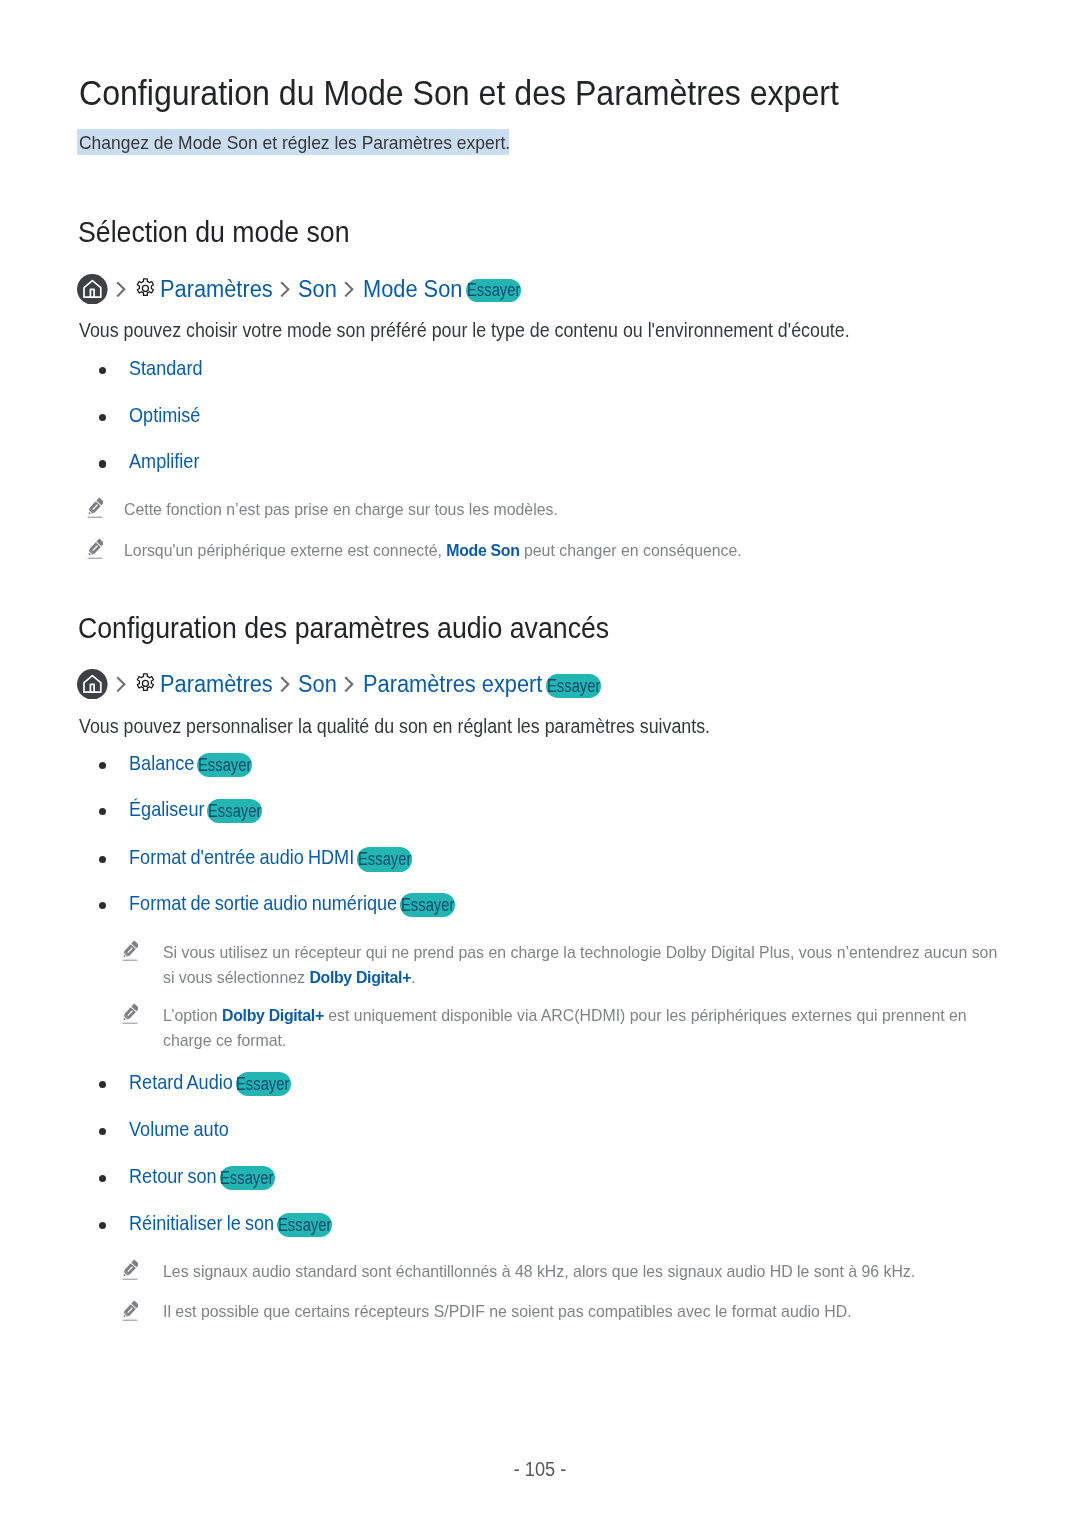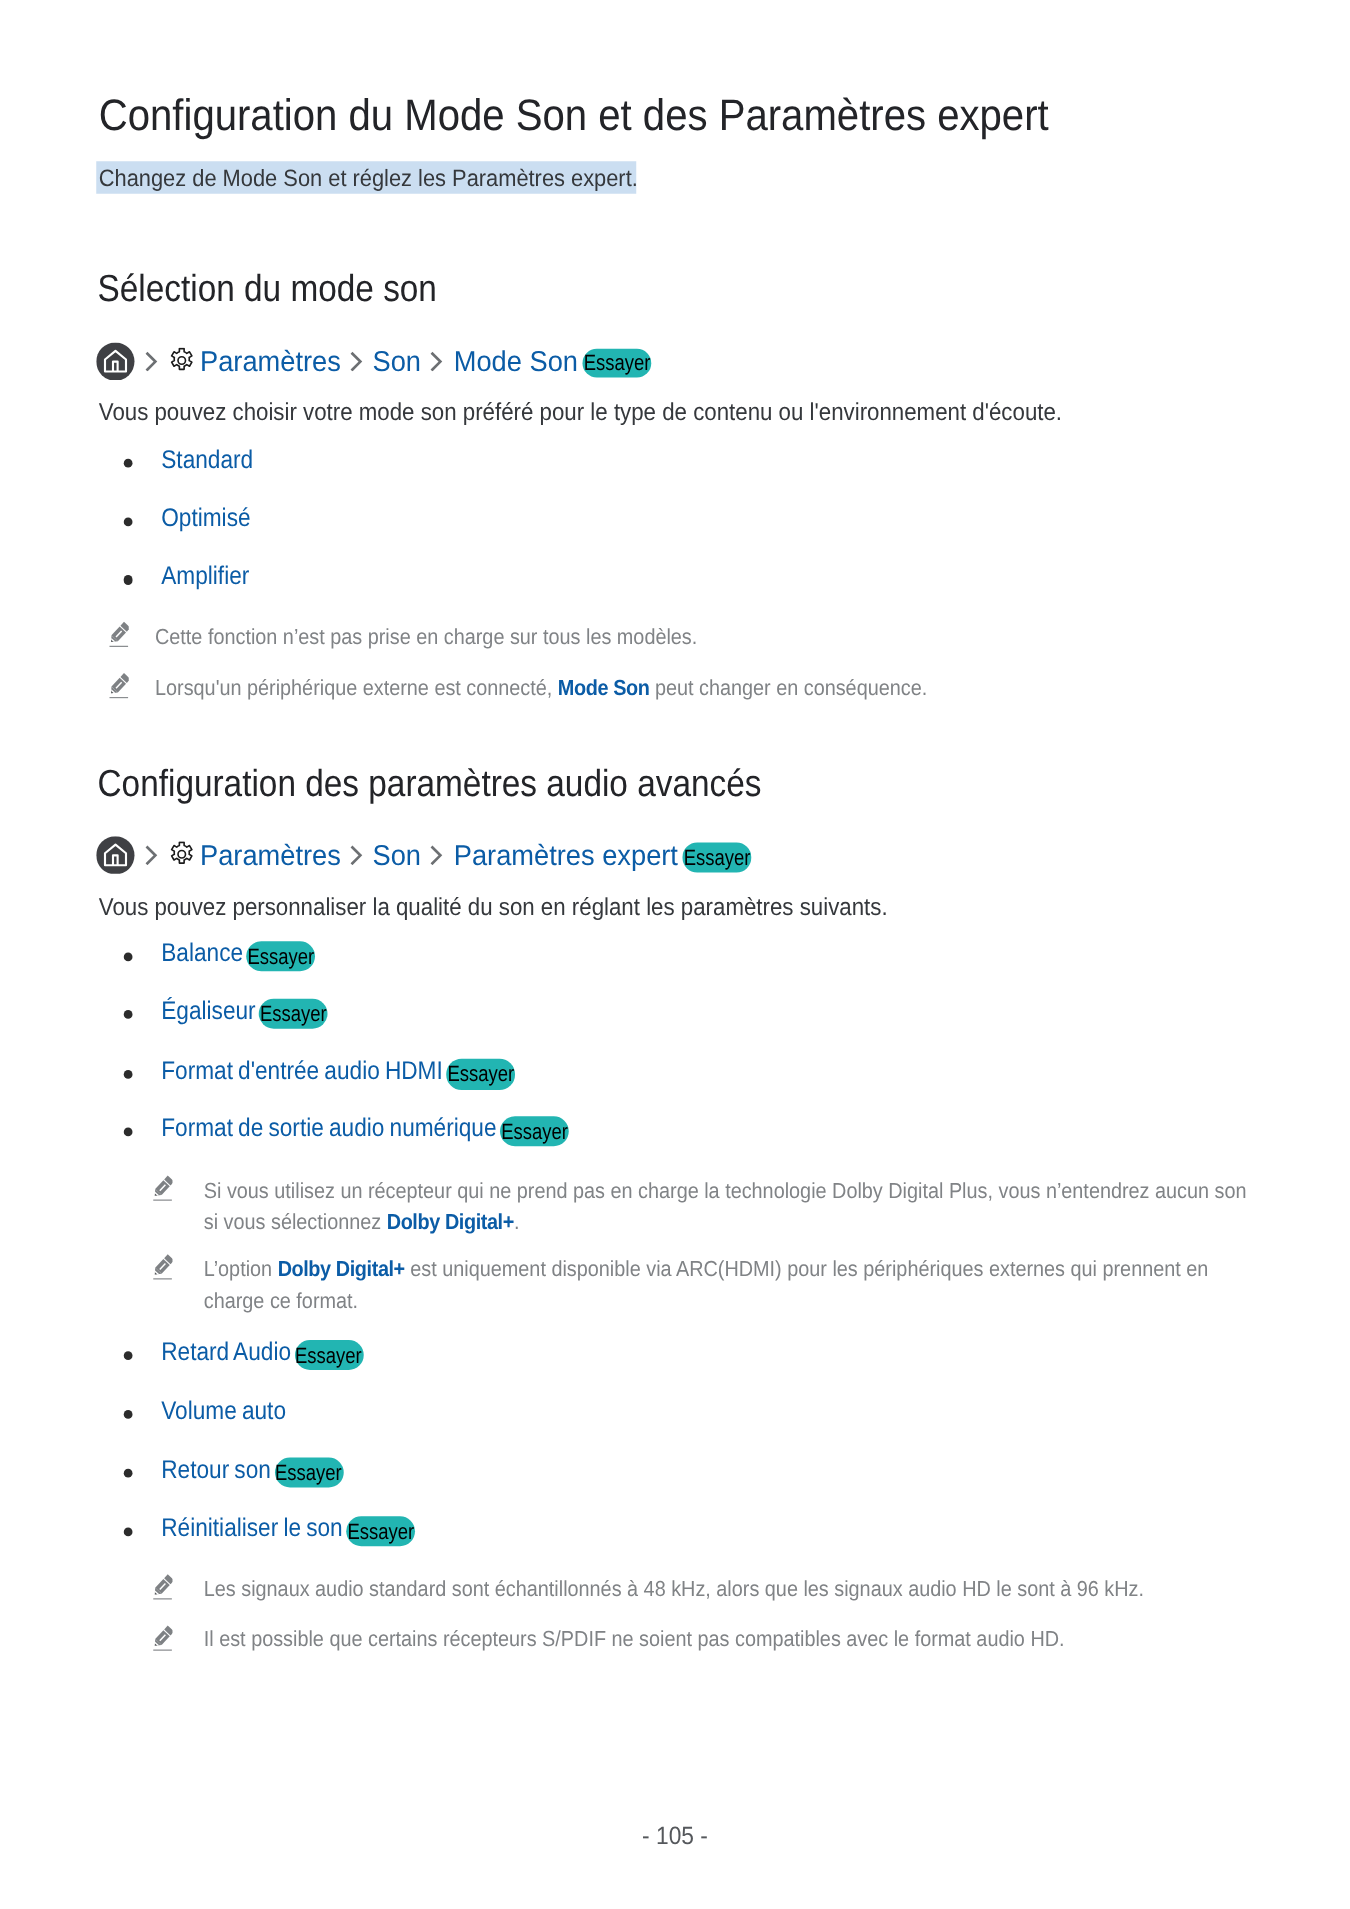--- a/index.html
+++ b/index.html
@@ -33,21 +33,21 @@
   .crumbs > *{position:absolute;}
   .home-ico{left:0;top:0;width:30.6px;height:30.6px;display:block;}
   .chev{width:10.4px;height:16.6px;display:block;top:7px;}
   .gear-ico{width:20.8px;height:20.8px;display:block;top:4.1px;}
   .crumb-txt{
     font-size:23.0px;color:#0b5ca6;line-height:0;top:15.1px;
     display:block;white-space:nowrap;
   }
   .crumb-txt > span{display:inline-block;transform:scaleX(0.948);transform-origin:0 50%;white-space:nowrap;}
   .badge{
-    position:relative;display:block;background:#22b5b2;color:#000000;
+    position:relative;display:block;background:#22b5b2;color:#0c4a6e;
     text-align:center;white-space:nowrap;box-sizing:border-box;
     font-size:17.83px;line-height:0;
   }
   .badge > i{font-style:normal;display:inline-block;transform:scaleX(0.829);transform-origin:0 50%;
              white-space:nowrap;position:absolute;left:0.4px;top:50%;}
   .crumb-badge{left:385.6px;top:5.2px;width:55px;height:23.6px;border-radius:11.8px;position:absolute;}
 
   
   .para{left:78.6px;font-size:19.57px;color:#35383c;}
   .para > span{transform:scaleX(0.911);}

